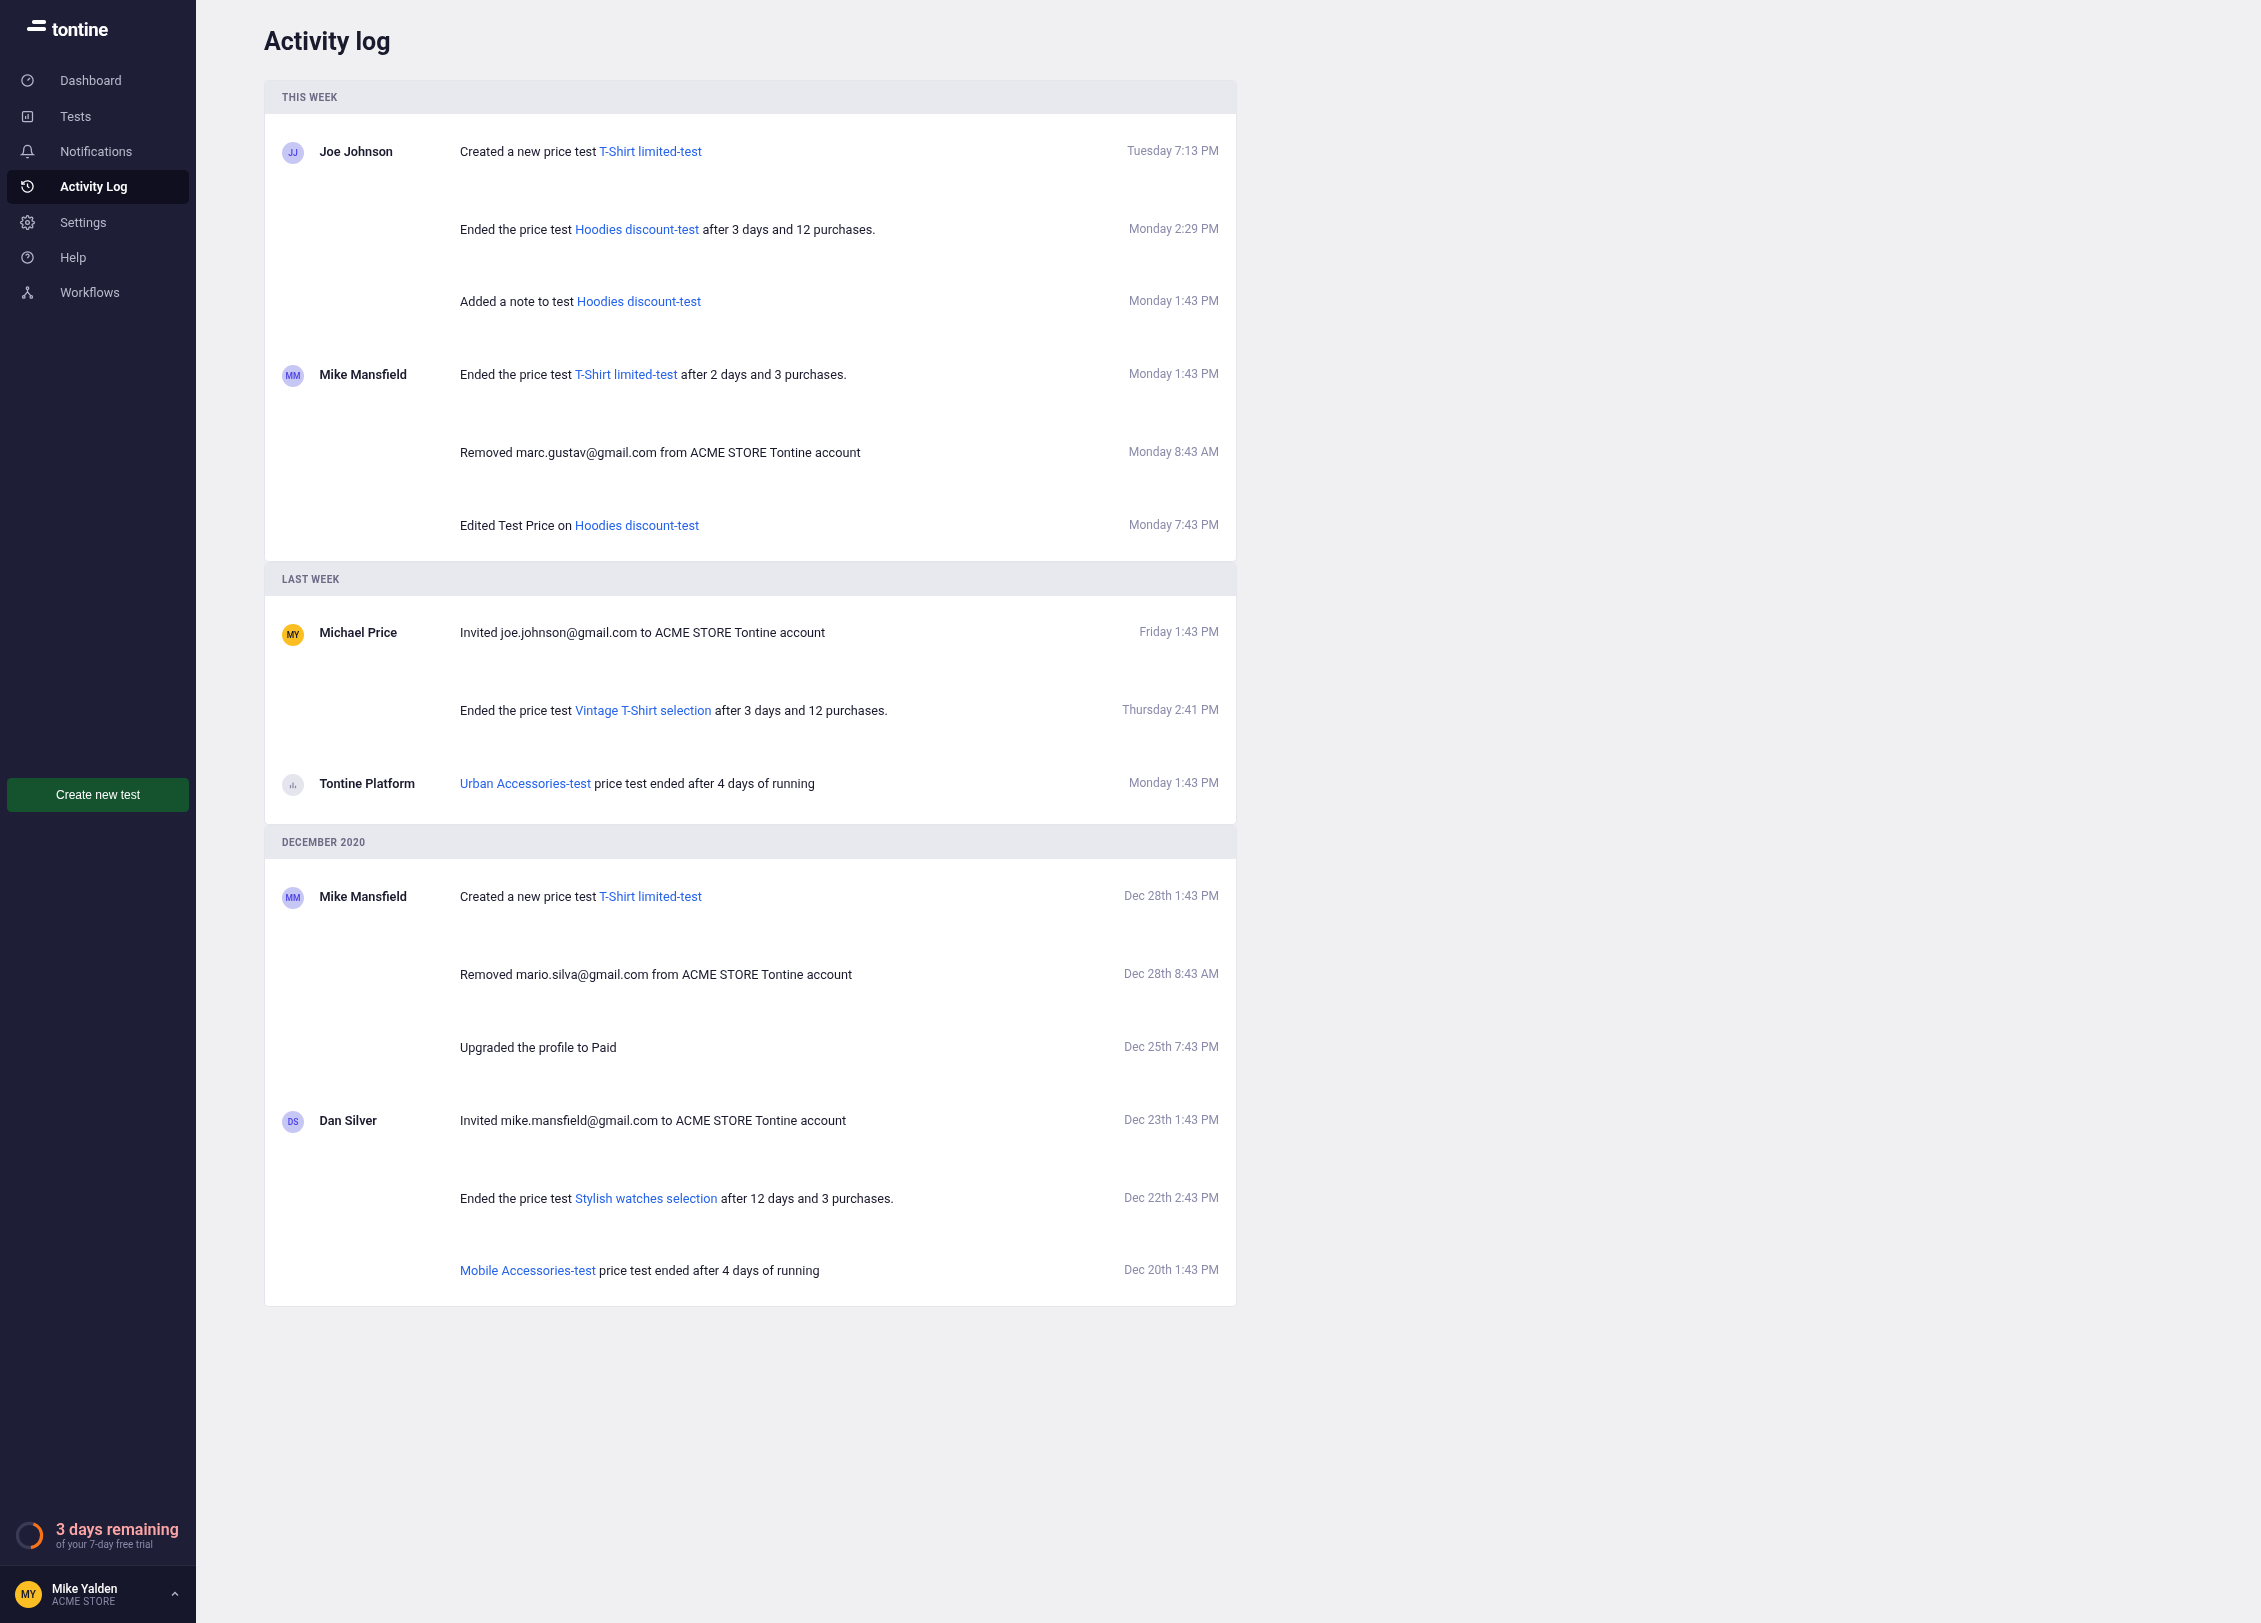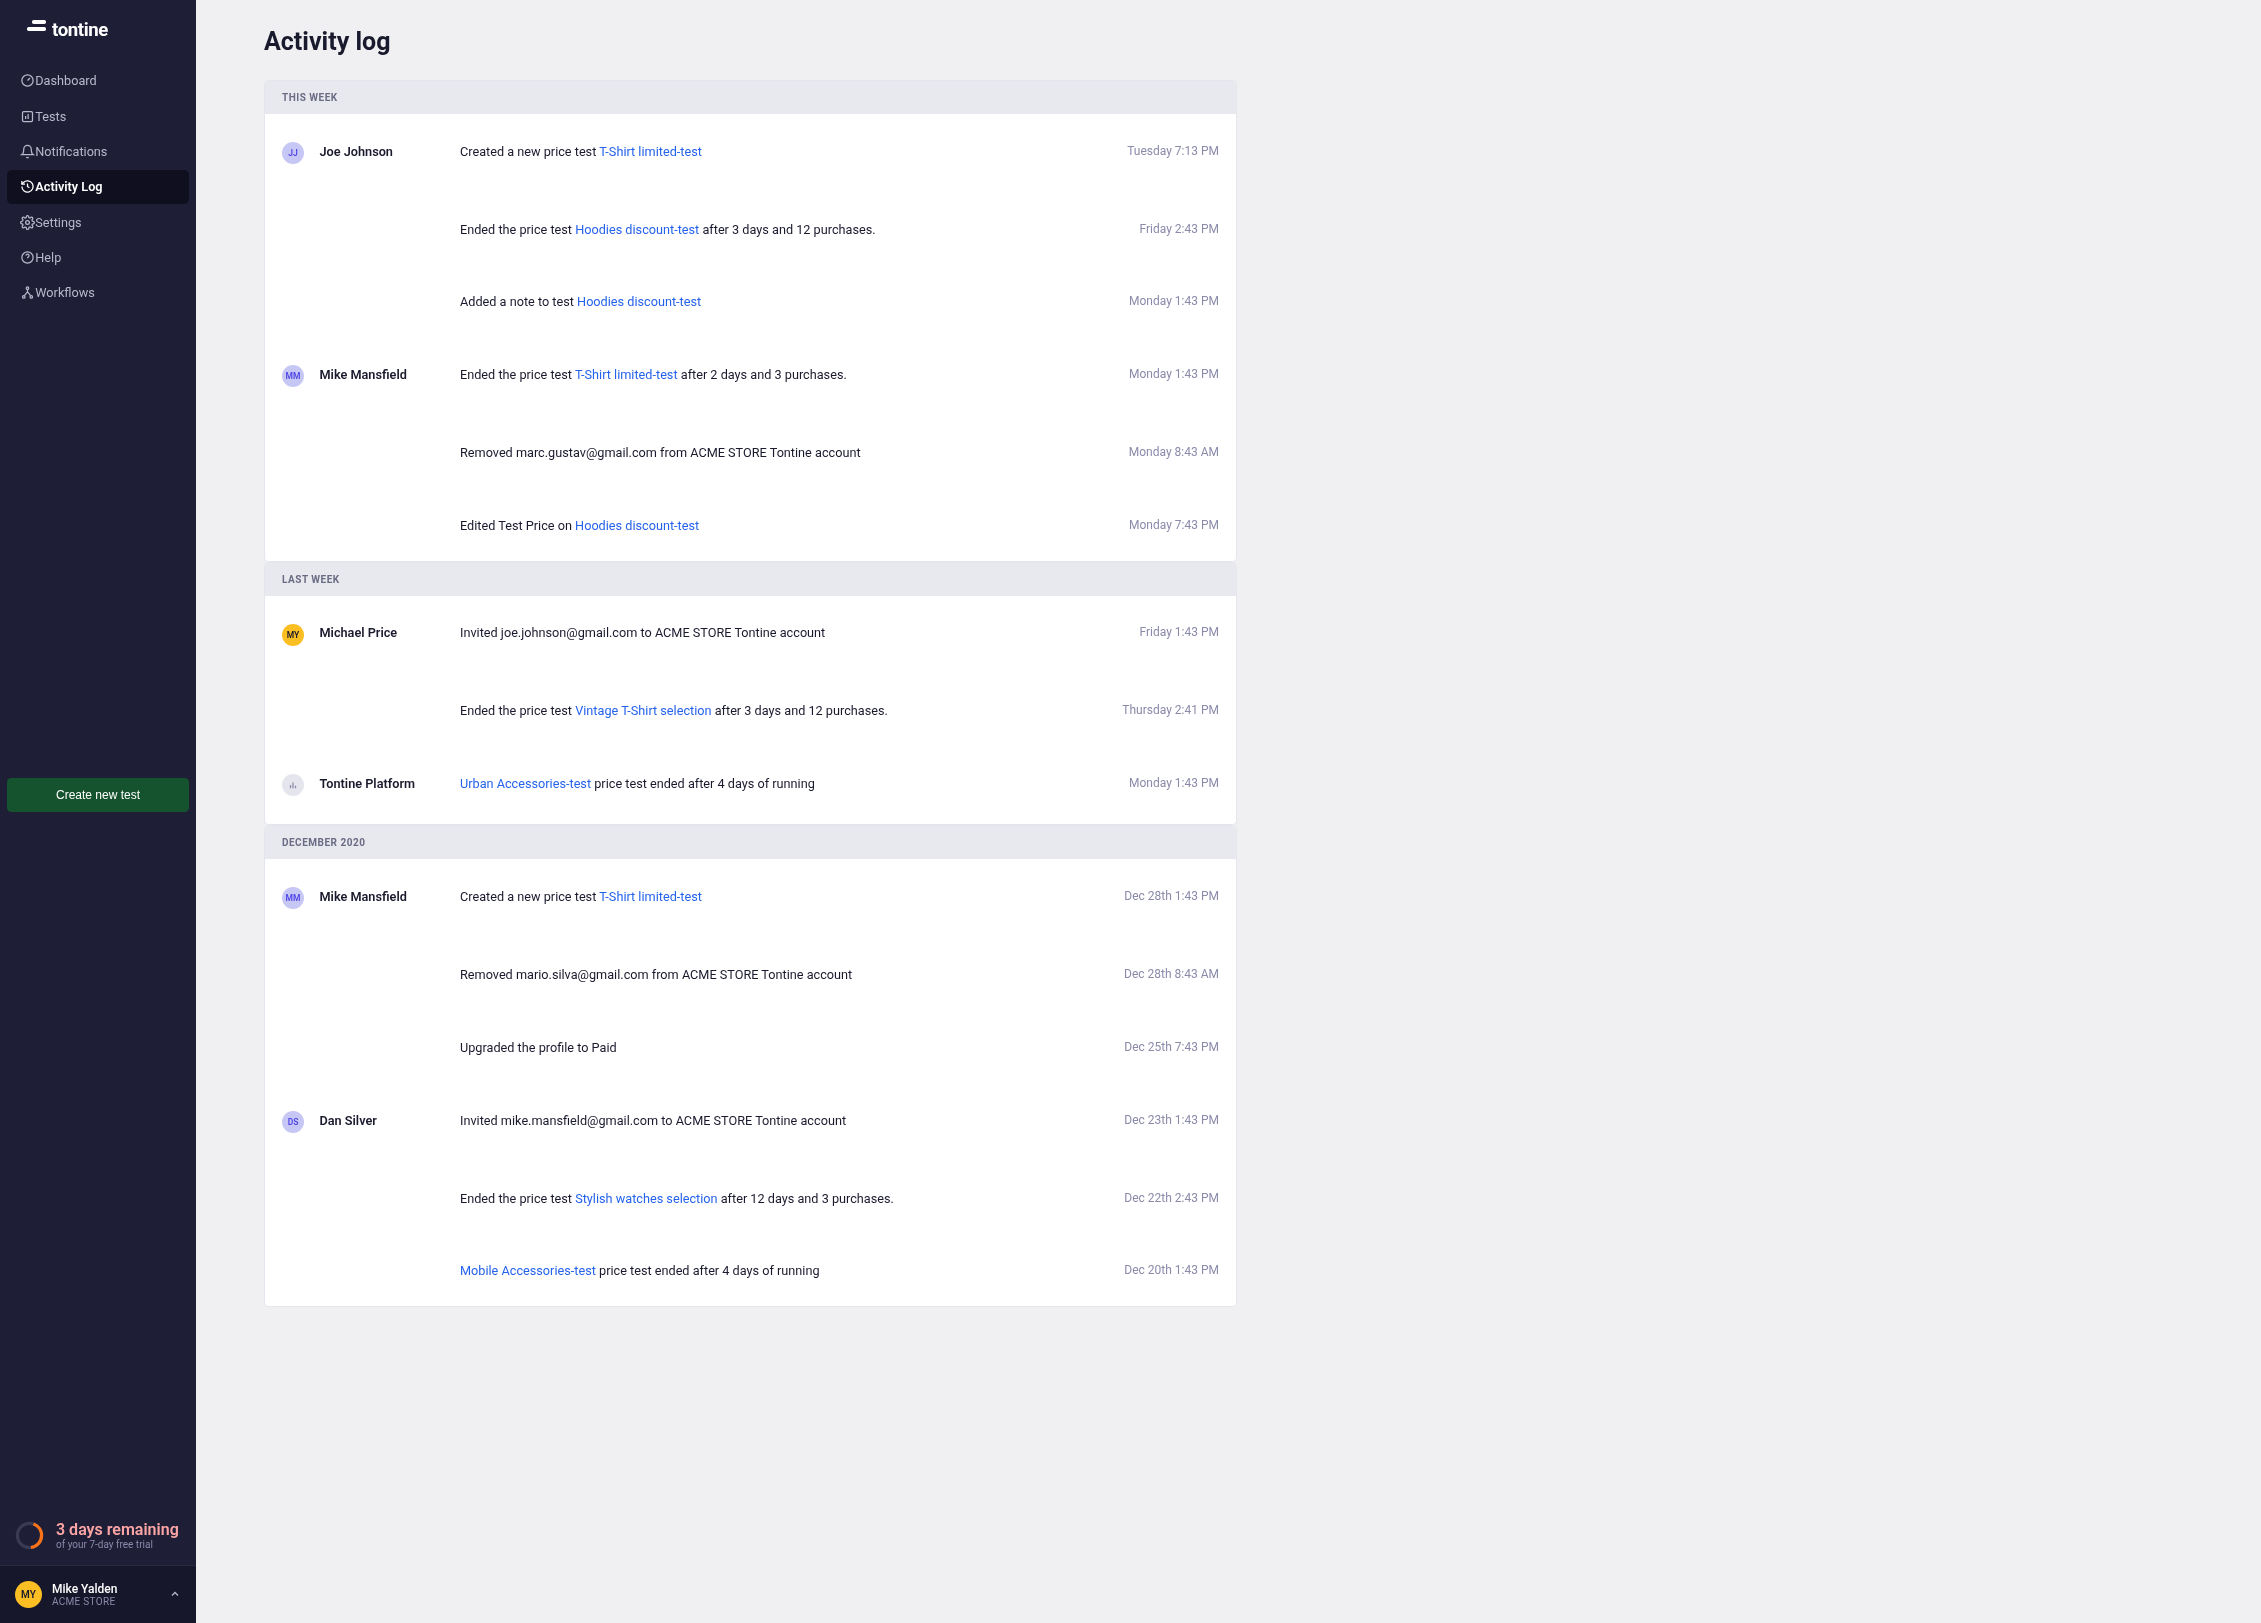--- a/index.html
+++ b/index.html
@@ -47,21 +47,21 @@
       font-weight: 700;
       letter-spacing: -0.4px;
     }
     .nav {
       flex: 1;
       padding: 8.5px 6.8px 6.8px 6.8px;
     }
     .nav-item {
       display: flex;
       align-items: center;
-      gap: 0;
+      gap: 25px;
       padding: 9.3px 13.5px;
       border-radius: 5px;
       color: #b8b8cc;
       font-size: 12.7px;
       cursor: pointer;
       margin-bottom: 1.7px;
     }
     .nav-item.active {
       background: #0f0f20;
       color: #fff;
@@ -345,21 +345,21 @@
             <div class="row-avatar" style="background: rgb(199, 199, 245); color: rgb(79, 70, 229);">JJ</div>
           </div>
           <div class="col-user">Joe Johnson</div>
           <div class="col-desc">Created a new price test <a href="#">T-Shirt limited-test</a></div>
           <div class="col-time">Tuesday 7:13 PM</div>
         </div>
         <div class="log-row">
           <div class="col-avatar"></div>
           <div class="col-user"></div>
           <div class="col-desc">Ended the price test <a href="#">Hoodies discount-test</a> after 3 days and 12 purchases.</div>
-          <div class="col-time">Friday 2:43 PM</div>
+          <div class="col-time">Monday 2:29 PM</div>
         </div>
         <div class="log-row">
           <div class="col-avatar"></div>
           <div class="col-user"></div>
           <div class="col-desc">Added a note to test <a href="#">Hoodies discount-test</a></div>
           <div class="col-time">Monday 1:43 PM</div>
         </div>
         <div class="log-row">
           <div class="col-avatar">
             <div class="row-avatar" style="background: rgb(199, 199, 245); color: rgb(79, 70, 229);">MM</div>

